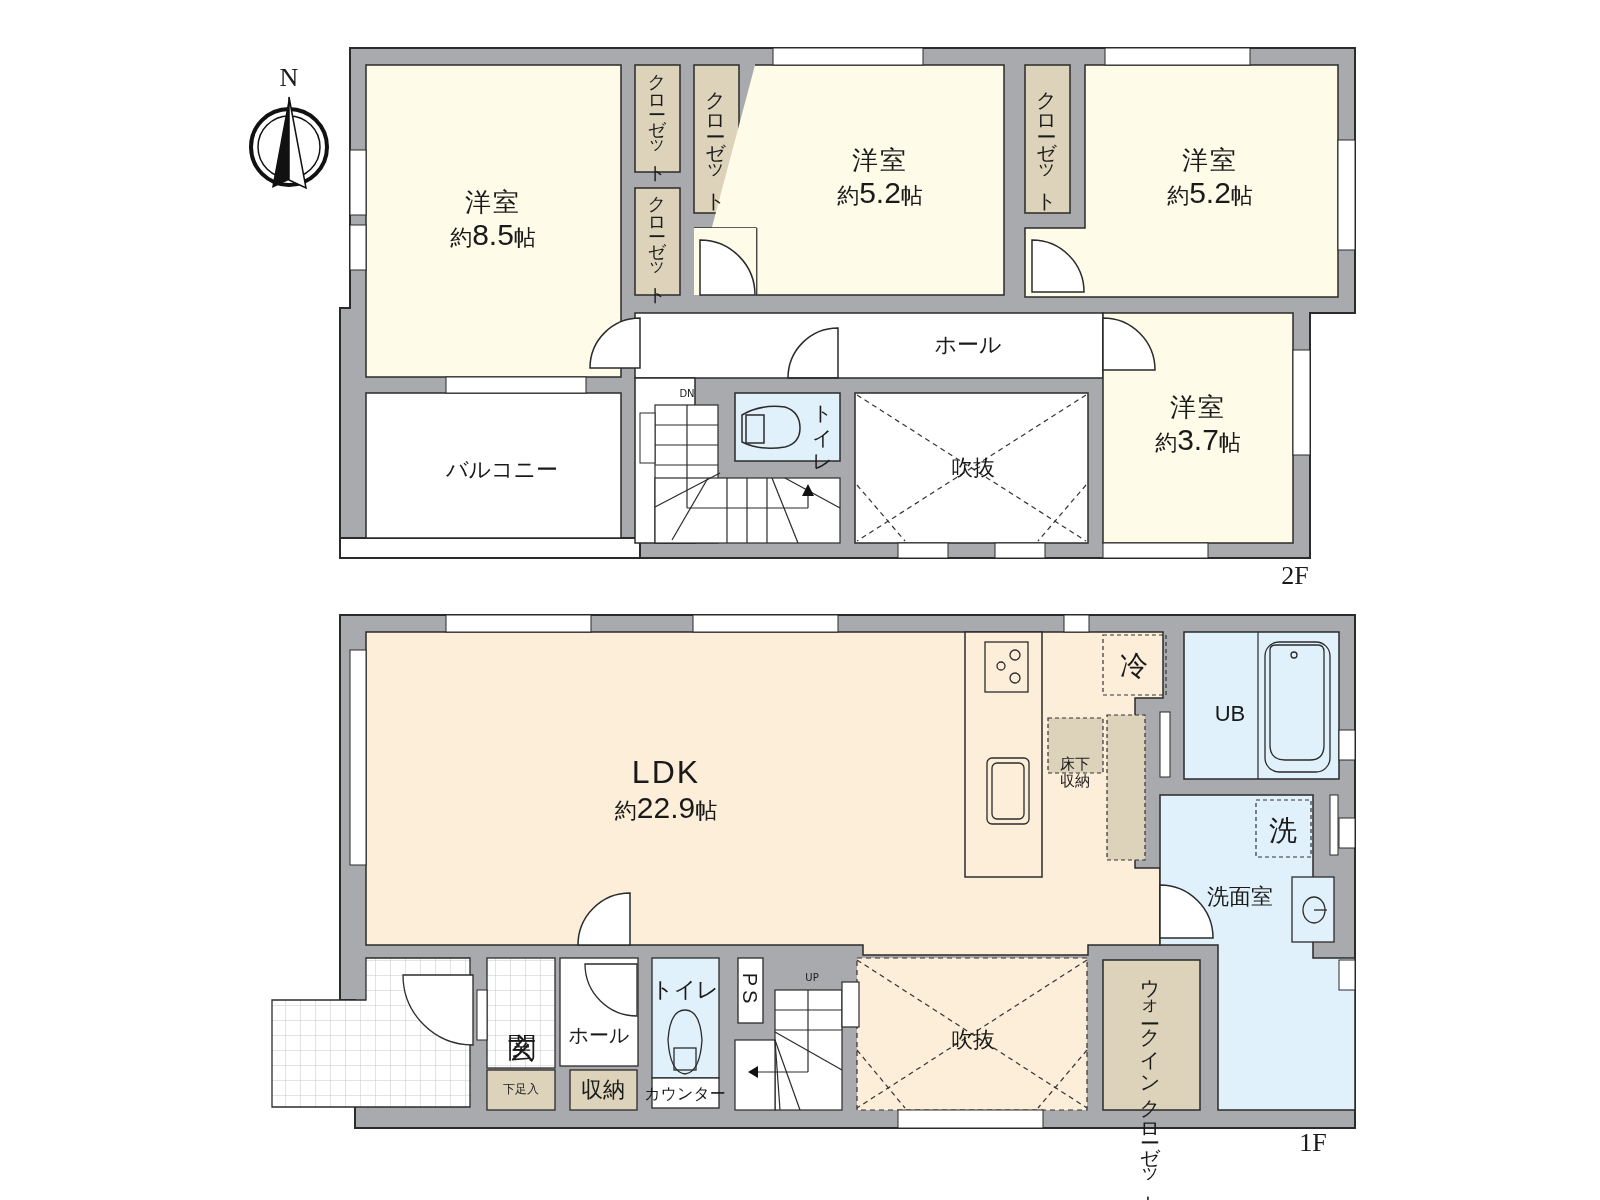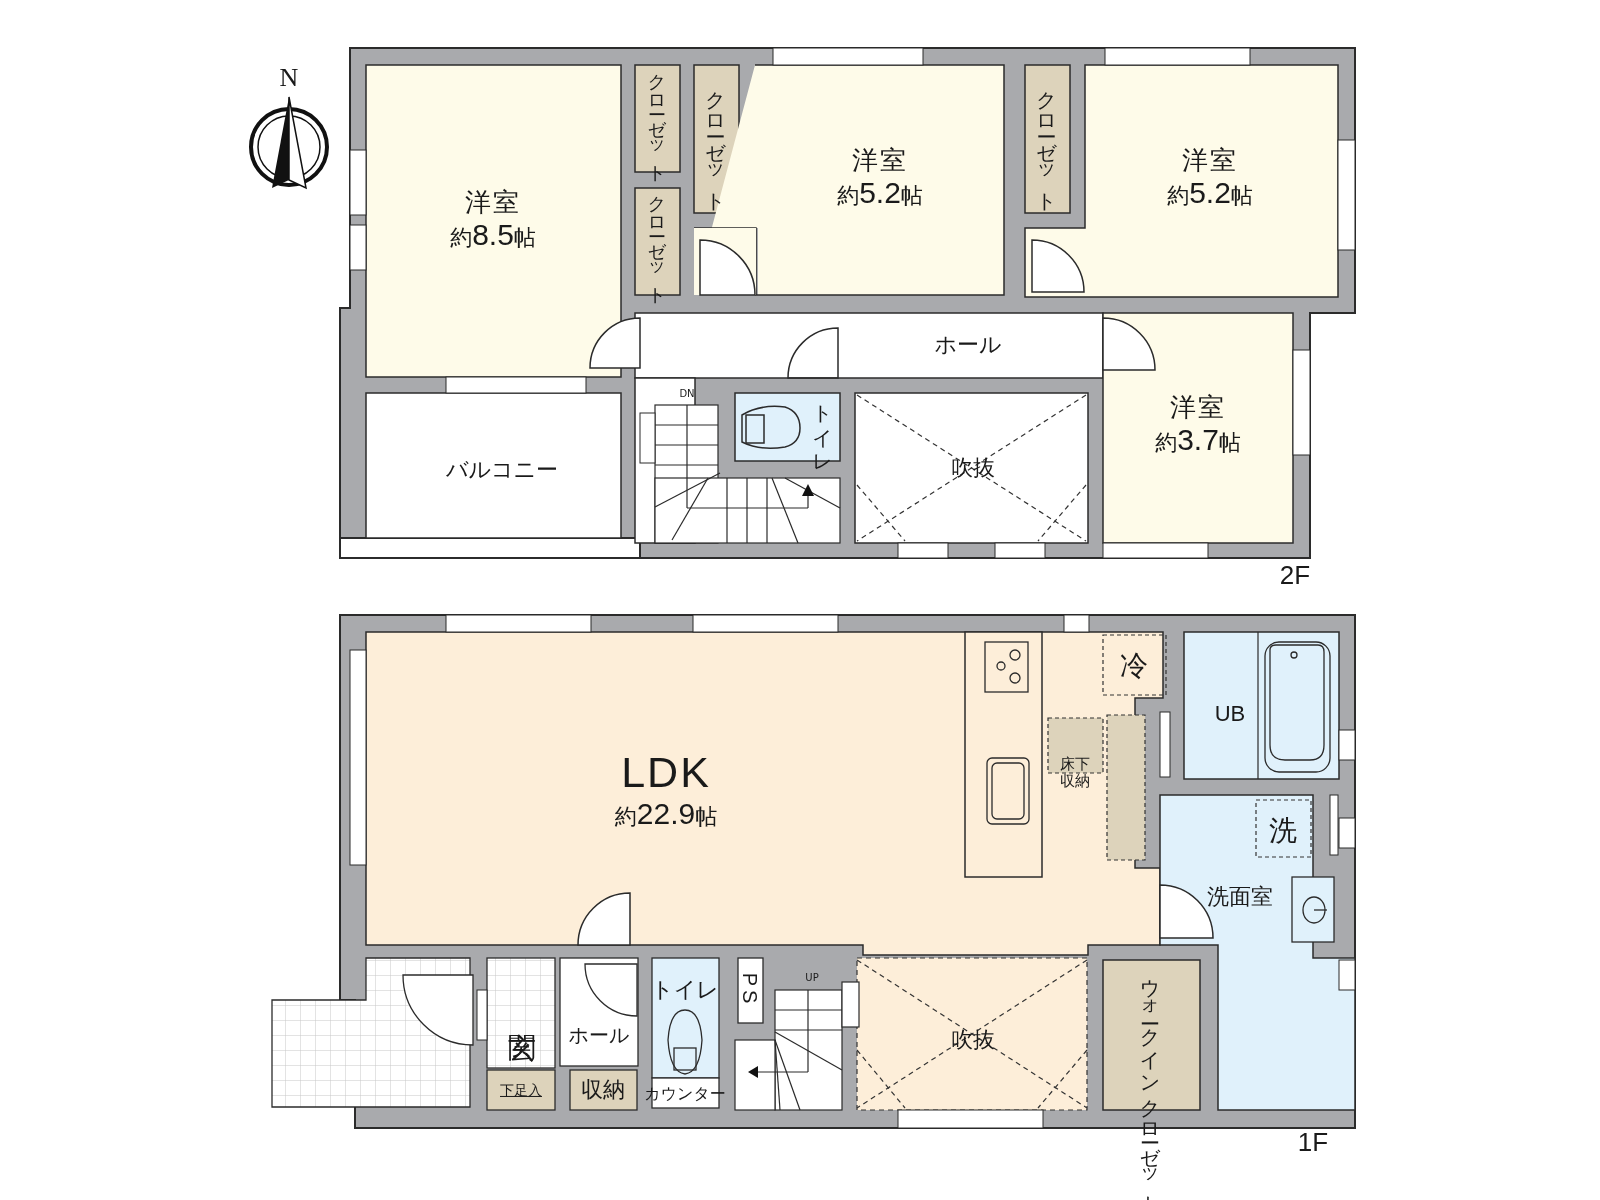--- a/index.html
+++ b/index.html
@@ -8,21 +8,21 @@
   #plan { position: absolute; left: 0; top: 0; width: 1600px; height: 1200px; }
   .lbl { position: absolute; transform: translate(-50%, -50%); color: #1a1a1a;
          text-align: center; white-space: nowrap; line-height: 1.15; }
   .room-name { font-size: 26px; font-weight: 400; letter-spacing: 2px; }
   .room-size { font-size: 22px; }
   .room-size .num { font-size: 30px; font-family: "Liberation Sans", sans-serif; }
   .small { font-size: 22px; }
   .tiny { font-size: 10px; }
   .vert { writing-mode: vertical-rl; font-size: 22px; letter-spacing: 2px; line-height: 1.1; }
   .vert2 { writing-mode: vertical-rl; font-size: 22px; letter-spacing: 1px; line-height: 1.25; }
-  .floor-tag { font-size: 26px; font-family: Liberation Sans, sans-serif; text-align: right; }
+  .floor-tag { font-size: 26px; font-family: Liberation Serif, serif; text-align: right; }
   .compass-n { font-family: "Liberation Serif", serif; font-size: 26px; }
   .boxlbl { font-size: 28px; }
 </style>
 </head>
 <body>
 
 <svg id="plan" viewBox="0 0 1600 1200" xmlns="http://www.w3.org/2000/svg">
   <defs>
     <pattern id="tile" width="15" height="15" patternUnits="userSpaceOnUse">
       <rect width="15" height="15" fill="#ffffff"></rect>
@@ -247,31 +247,31 @@
 <div class="lbl vert" style="left:1047px; top:140px; font-size:20px;">クローゼット</div>
 
 <div class="lbl small" style="left:968px; top:345px;">ホール</div>
 <div class="lbl small" style="left:502px; top:470px;">バルコニー</div>
 <div class="lbl vert" style="left:823px; top:428px; font-size:20px;">トイレ</div>
 <div class="lbl small" style="left:973px; top:468px;">吹抜</div>
 <div class="lbl tiny" style="left:687px; top:394px;">DN</div>
 <div class="lbl floor-tag" style="left:1295px; top:576px;">2F</div>
 
 <div class="lbl" style="left:666px; top:790px;">
-  <div class="room-name" style="font-family:'Liberation Sans',sans-serif; font-size:43px;">LDK</div>
+  <div class="room-name" style="font-family:'Liberation Sans',sans-serif; font-size:32px;">LDK</div>
   <div class="room-size"><span>約</span><span class="num">22.9</span><span>帖</span></div>
 </div>
 <div class="lbl boxlbl" style="left:1134px; top:666px;">冷</div>
 <div class="lbl tiny" style="left:1075px; top:773px; width:40px; white-space:normal; font-size:15px;">床下収納</div>
 <div class="lbl small" style="left:1230px; top:714px; font-family:'Liberation Sans',sans-serif;">UB</div>
 <div class="lbl boxlbl" style="left:1283px; top:831px;">洗</div>
 <div class="lbl small" style="left:1240px; top:897px;">洗面室</div>
 <div class="lbl vert2" style="left:1150px; top:1035px; height:140px; font-size:20px;">ウォークインクローゼット</div>
 <div class="lbl small" style="left:973px; top:1040px;">吹抜</div>
 <div class="lbl tiny" style="left:812px; top:978px;">UP</div>
 <div class="lbl vert" style="left:750px; top:990px; font-size:20px; font-family:'Liberation Sans',sans-serif; letter-spacing:4px;">PS</div>
 <div class="lbl small" style="left:685px; top:990px;">トイレ</div>
 <div class="lbl tiny" style="left:685px; top:1094px; font-size:16px;">カウンター</div>
 <div class="lbl small" style="left:599px; top:1035px; font-size:20px;">ホール</div>
 <div class="lbl small" style="left:603px; top:1090px;">収納</div>
 <div class="lbl vert" style="left:521px; top:1012px; font-size:28px;">玄関</div>
-<div class="lbl tiny" style="left:521px; top:1090px; font-size:14px;text-decoration:underline;">下足入</div>
+<div class="lbl tiny" style="left:521px; top:1090px; font-size:12px;">下足入</div>
 <div class="lbl floor-tag" style="left:1313px; top:1143px;">1F</div>
 
 </body></html>

